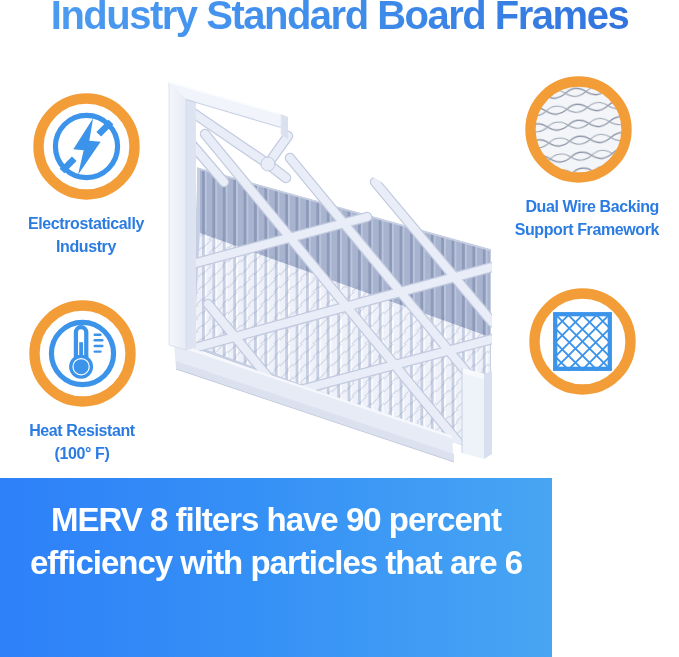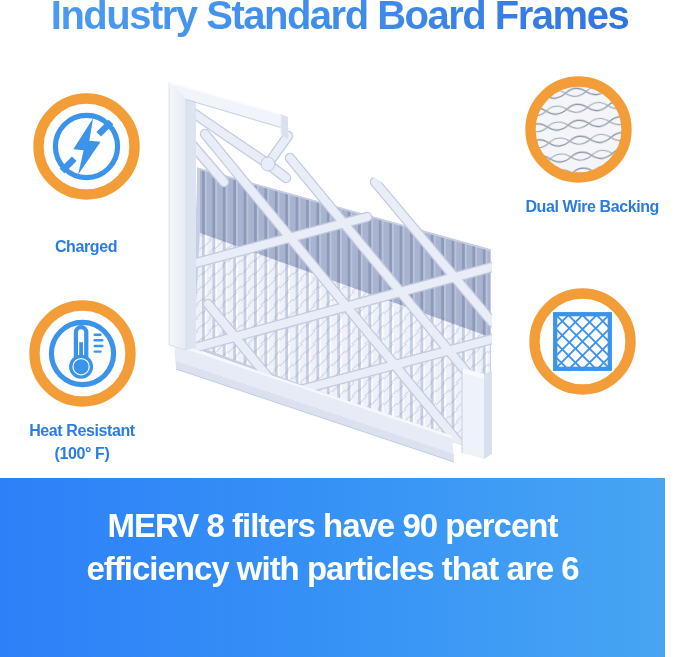--- a/index.html
+++ b/index.html
@@ -24,23 +24,23 @@
     font-size:16px;line-height:23px;letter-spacing:-0.4px;
   }
   #feat-electro{left:5px;top:90px;}
   #feat-mesh{left:497px;top:73px;text-align:right;}
   #feat-heat{left:1px;top:297px;}
   #feat-grid{left:501px;top:285px;}
   
   .product-visual{position:absolute;left:150px;top:58px;width:365px;height:425px;}
   
   .banner{
-    position:absolute;left:0;top:478px;width:665px;height:179px;
+    position:absolute;left:0;top:478px;width:552px;height:179px;
     background:linear-gradient(90deg,#2E80F8 0%,#3590F6 45%,#47A5F3 100%);
-    box-sizing:border-box;padding-top:26px;
+    box-sizing:border-box;padding-top:20px;
   }
   .banner .line{
     display:block;text-align:center;color:#ffffff;font-weight:bold;
     font-size:33px;line-height:43px;letter-spacing:-1px;white-space:nowrap;
   }
 </style>
 </head>
 <body>
 
 <h1 class="page-title">Industry Standard Board Frames</h1>
@@ -129,36 +129,36 @@
 </svg>
 
 <div class="feature" id="feat-electro">
   <svg class="badge" viewBox="0 0 120 120" aria-hidden="true">
     <circle cx="60" cy="60" r="51" fill="#ffffff" stroke="#F39D38" stroke-width="11"></circle>
     <circle cx="60" cy="60" r="33" fill="#ffffff" stroke="#3B93EA" stroke-width="5.5"></circle>
     <line x1="34" y1="86" x2="47" y2="73" stroke="#3B93EA" stroke-width="7"></line>
     <line x1="73" y1="47" x2="86" y2="34" stroke="#3B93EA" stroke-width="7"></line>
     <polygon fill="#3B93EA" points="67,30 46,63 57,64 51,90 75,55 63,54"></polygon>
   </svg>
-  <span class="label"><br><span>Charged</span></span>
+  <span class="label"><span>Electrostatically</span><br><span>Industry</span></span>
 </div>
 
 <div class="feature" id="feat-mesh">
   <svg class="badge" viewBox="0 0 120 120" aria-hidden="true">
     <defs>
       <pattern id="meshp" width="44" height="17" patternUnits="userSpaceOnUse" patternTransform="rotate(-5)">
         <rect width="44" height="17" fill="#f3f5f8"></rect>
         <path d="M0,8.5 Q11,0 22,8.5 T44,8.5" stroke="#8a93a4" stroke-width="1.3" fill="none"></path>
         <path d="M0,8.5 Q11,17 22,8.5 T44,8.5" stroke="#9aa3b2" stroke-width="1.1" fill="none"></path>
       </pattern>
     </defs>
     <circle cx="60" cy="60" r="46" fill="url(#meshp)"></circle>
     <circle cx="60" cy="60" r="51" fill="none" stroke="#F39D38" stroke-width="11"></circle>
   </svg>
-  <span class="label"><span>Dual Wire Backing</span><br></span>
+  <span class="label"><span>Dual Wire Backing</span><br><span>Support Framework</span></span>
 </div>
 
 <div class="feature" id="feat-heat">
   <svg class="badge" viewBox="0 0 120 120" aria-hidden="true">
     <circle cx="60" cy="60" r="51" fill="#ffffff" stroke="#F39D38" stroke-width="11"></circle>
     <circle cx="60" cy="60" r="33" fill="#ffffff" stroke="#3B93EA" stroke-width="5.5"></circle>
     <rect x="53" y="32" width="11" height="38" rx="5.5" fill="#ffffff" stroke="#3B93EA" stroke-width="4.5"></rect>
     <line x1="58.5" y1="48" x2="58.5" y2="66" stroke="#3B93EA" stroke-width="4"></line>
     <circle cx="58.5" cy="74" r="9" fill="#3B93EA" stroke="#ffffff" stroke-width="2"></circle>
     <circle cx="58.5" cy="74" r="11" fill="none" stroke="#3B93EA" stroke-width="3.5"></circle>

